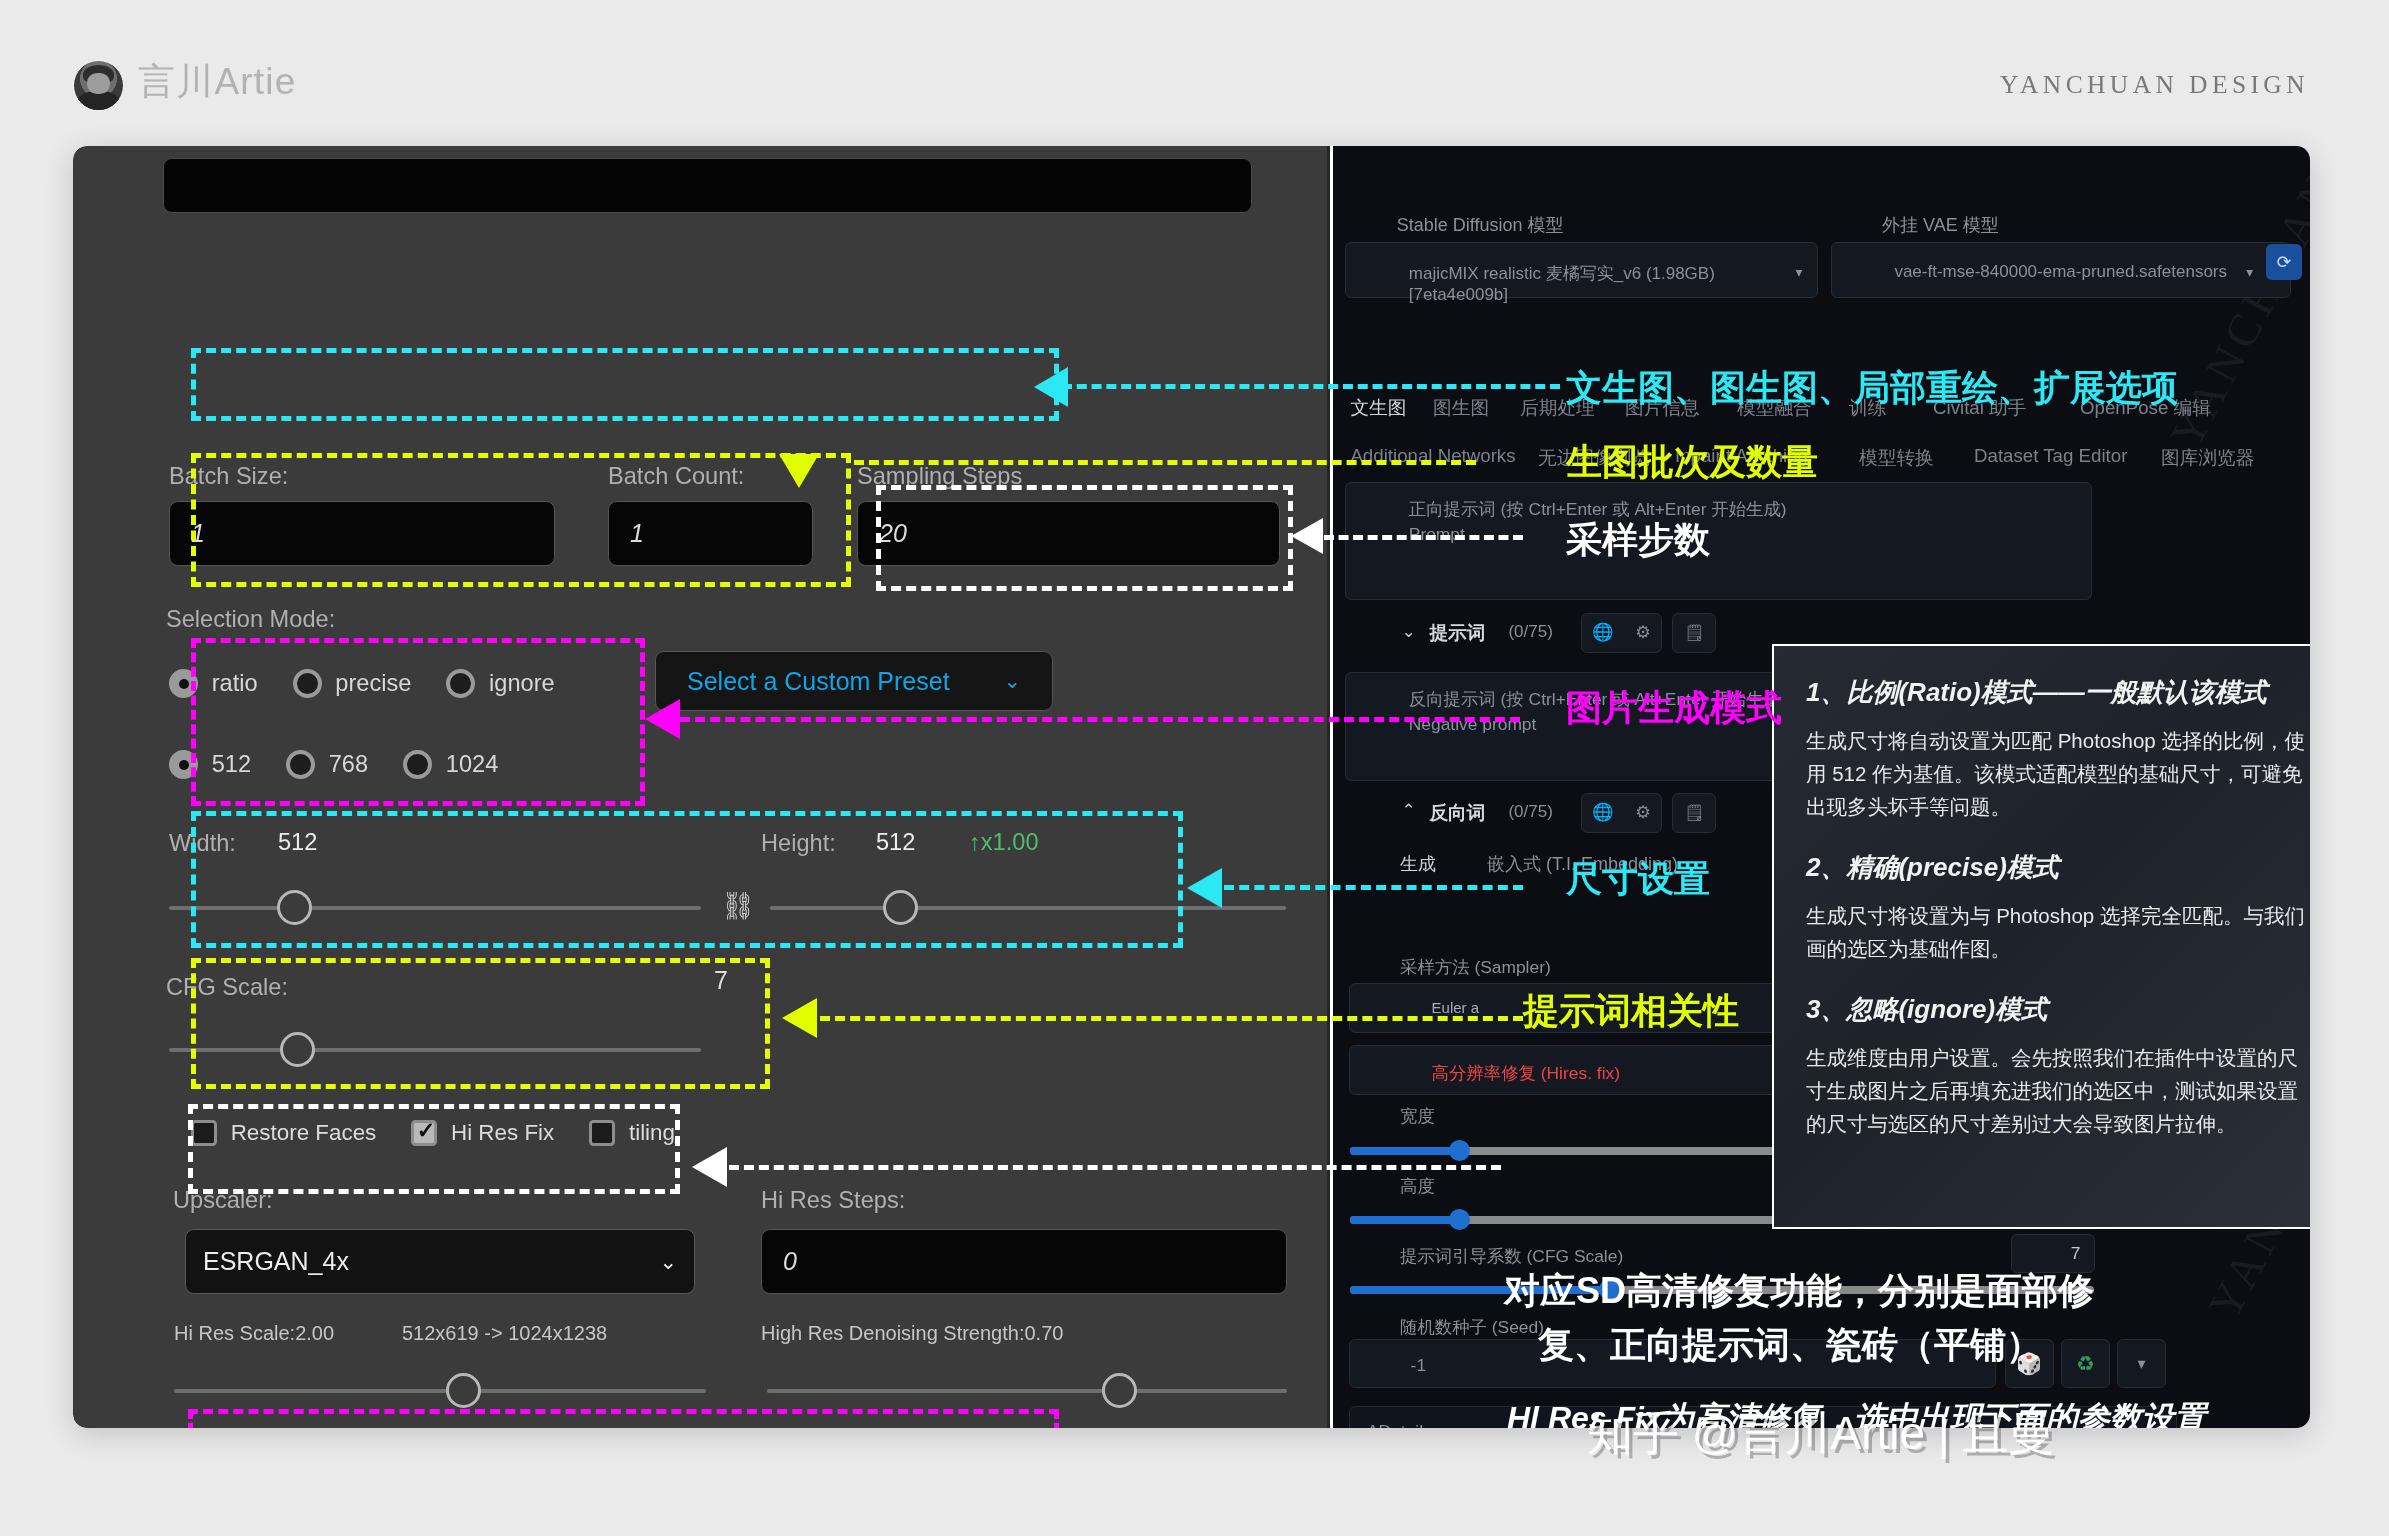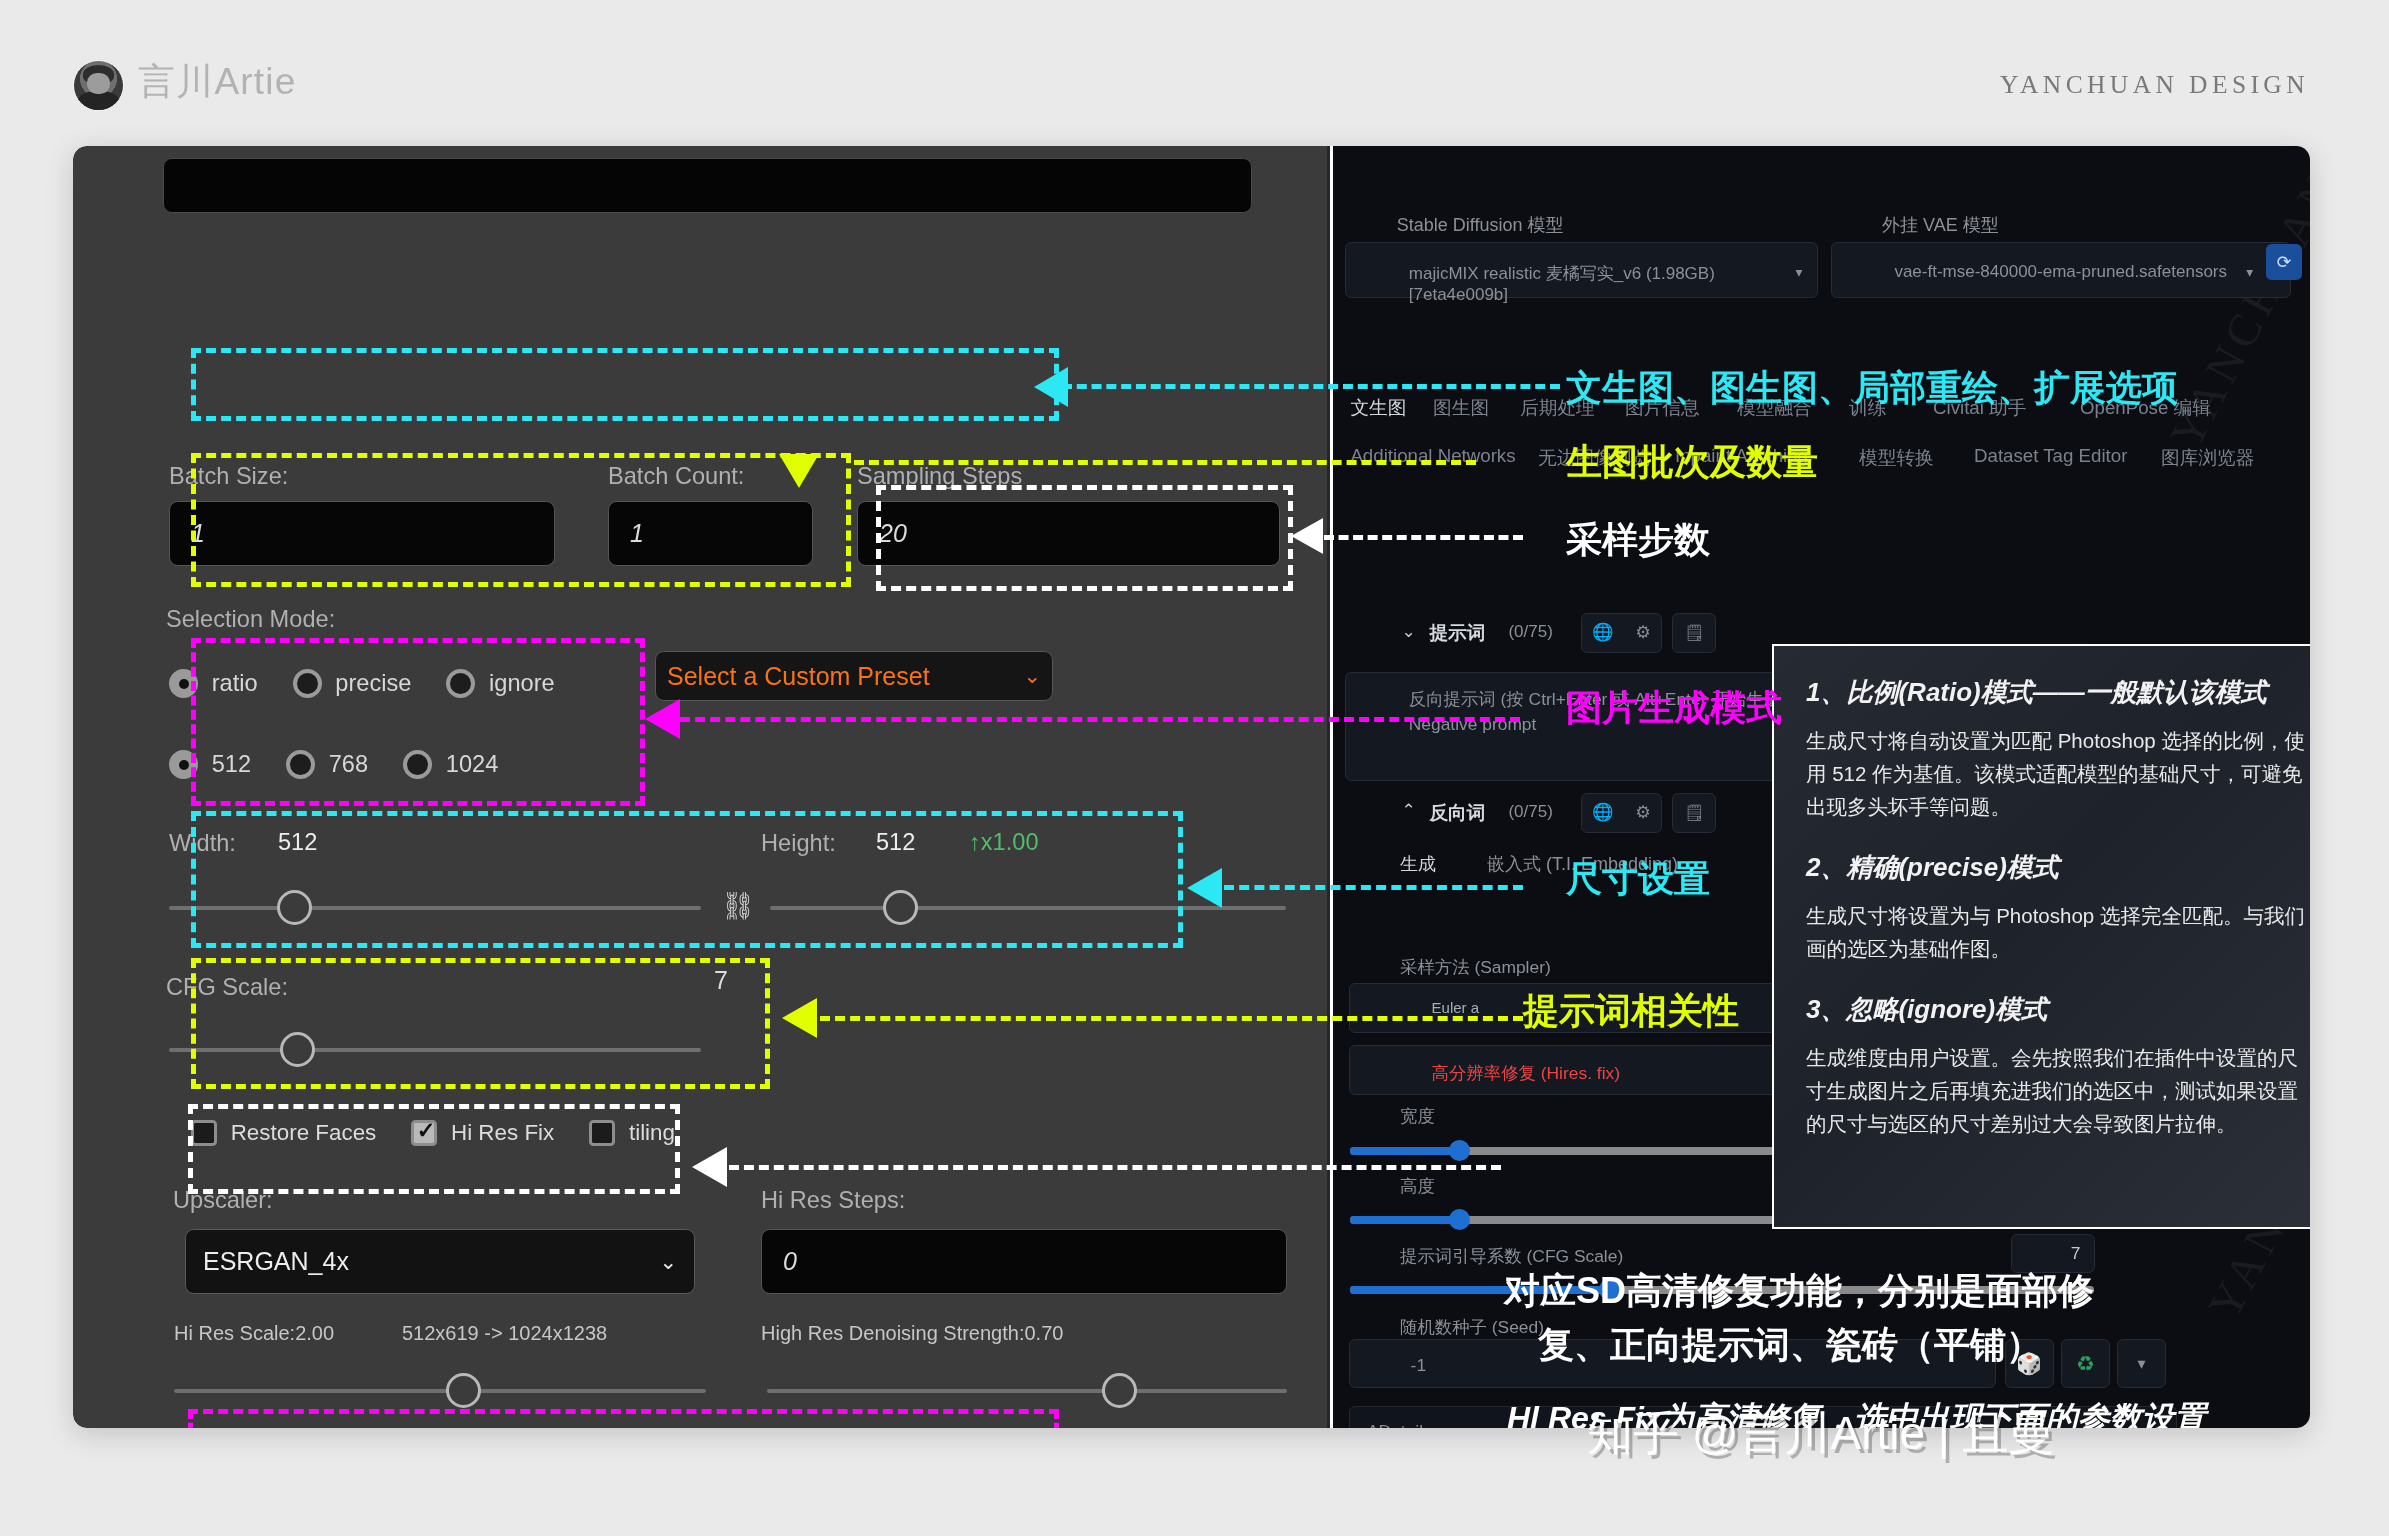--- a/index.html
+++ b/index.html
@@ -70,24 +70,24 @@
     color:#dcdcdc; font-size: 25px; font-style: italic;
   }
 
   .selmode-label { left: 93px; top: 460px; }
   .sel-row1 { left: 96px; top: 523px; }
   .sel-row2 { left: 96px; top: 604px; }
   .sel-item { display:flex; align-items:center; margin-right: 35px; }
   .sel-item .slbl { color:#d8d8d8; font-size: 23.6px; margin-left: 13.7px; }
 
   .preset {
-    position:absolute; left: 582px; top: 505px; width: 398px; height: 50px;
+    position:absolute; left: 582px; top: 505px; width: 398px; height: 60px;
     background:#151515; border:1.2px solid #565656; border-radius: 8.7px;
-    display:flex; align-items:center; justify-content:space-between; padding: 0 11px;
-    color:#f97316; font-size: 25px;
+    display:flex; align-items:center; justify-content:space-between; padding: 0 31px;
+    color:#0ea5e9; font-size: 25px;
   }
 
   .wh-label { position:absolute; color:#b0b0b0; font-size: 23.6px; }
   .wh-val { position:absolute; color:#ededed; font-size: 23.6px; }
   .ratio-up { position:absolute; color:#4fbe6a; font-size: 23.6px; }
 
   .slider-track { position:absolute; height: 4.4px; background:#6f6f6f; border-radius: 2.5px; }
   .slider-knob { position:absolute; width: 35px; height: 35px; border-radius:50%; border: 3.7px solid #b8b8b8; background:#3b3b3b; }
   .link-icon { position:absolute; color:#dedede; font-size: 27px; }
 
@@ -194,20 +194,24 @@
       <div class="sd-tab" style="left:600px;top:249px;">Civitai 助手</div>
       <div class="sd-tab" style="left:747px;top:249px;">OpenPose 编辑</div>
 
       <div class="sd-tab" style="left:17.4px;top:299px;">Additional Networks</div>
       <div class="sd-tab" style="left:205px;top:299px;">无边图像浏览</div>
       <div class="sd-tab" style="left:342px;top:299px;">Inpaint Anything</div>
       <div class="sd-tab" style="left:526px;top:299px;">模型转换</div>
       <div class="sd-tab" style="left:641px;top:299px;">Dataset Tag Editor</div>
       <div class="sd-tab" style="left:828px;top:299px;">图库浏览器</div>
 
+      <div class="sd-box" style="left:12.4px;top:336px;width:747px;height:118px;">
+        <div class="sd-txt" style="left:17.4px;top:13.7px;font-size:17.4px;">正向提示词 (按 Ctrl+Enter 或 Alt+Enter 开始生成)</div>
+        <div class="sd-txt" style="left:17.4px;top:41px;font-size:17.4px;">Prompt</div>
+      </div>
       <div style="position:absolute;left:12.4px;top:464px;width:747px;height:49px;">
         <div class="sd-txt" style="left:11.2px;top:11.2px;font-size:17px;color:#c9ced6;">⌄</div>
         <div class="sd-txt" style="left:39px;top:10px;font-size:18.7px;color:#d6dae0;font-weight:bold;">提示词</div>
         <div class="sd-txt" style="left:118px;top:12.4px;font-size:17px;">(0/75)</div>
         <div class="sd-box" style="left:236px;top:2.5px;width:81px;height:40px;display:flex;align-items:center;justify-content:space-around;color:#878d96;font-size:17.4px;">
           <span>🌐</span>
             <span>⚙</span>
         </div>
         <div class="sd-box" style="left:327px;top:2.5px;width:44px;height:40px;display:flex;align-items:center;justify-content:center;color:#878d96;font-size:16px;">🗒</div>
       </div>

